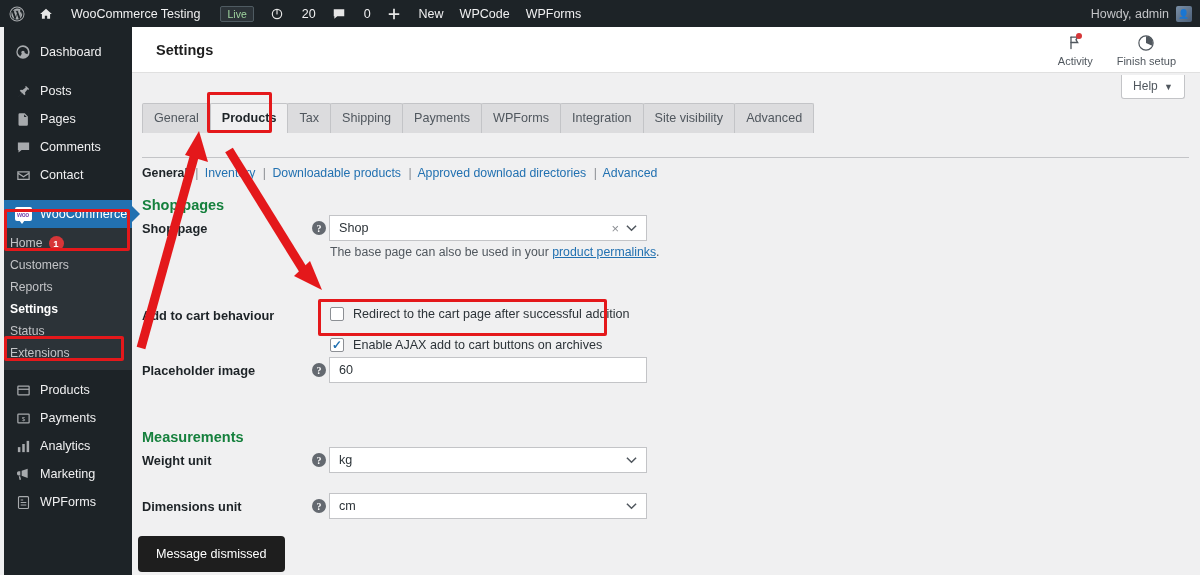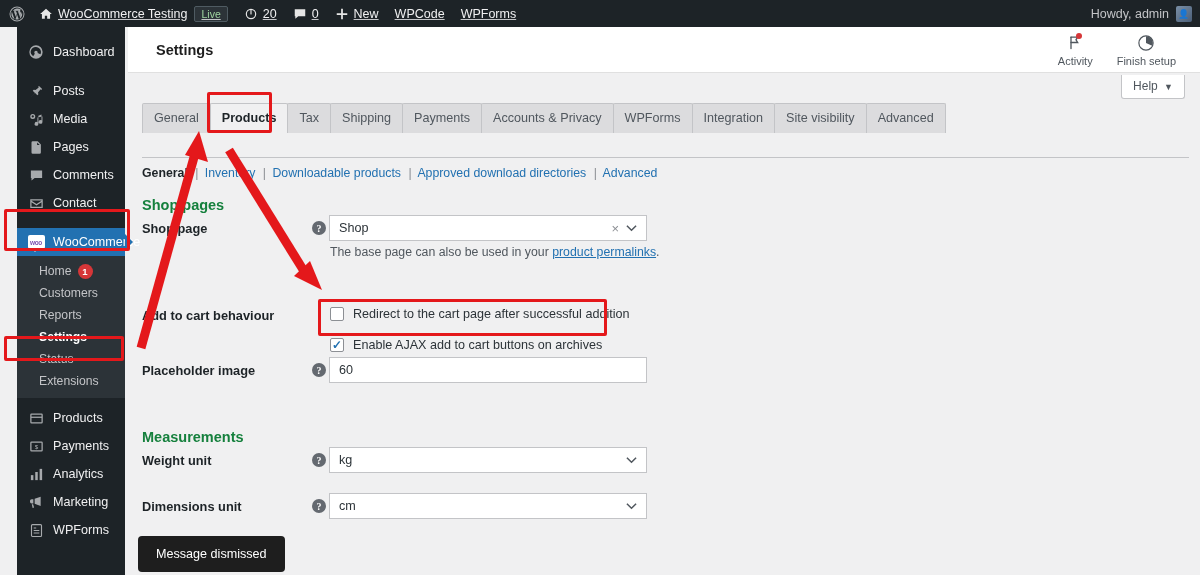--- a/index.html
+++ b/index.html
@@ -12,41 +12,41 @@
   }
   #root { position: relative; width: 1200px; height: 575px; }
 
   
   .adminbar {
     position: absolute; top: 0; left: 0; width: 1200px; height: 27px;
     background: #1d2327; color: #c3c4c7;
     display: flex; align-items: center; font-size: 12.5px;
     z-index: 40;
   }
-  .ab-item { display: flex; align-items: center; gap: 5px; padding: 0 8px; height: 27px; white-space: nowrap; text-decoration: underline; }
+  .ab-item { display: flex; align-items: center; gap: 18px; padding: 0 8px; height: 27px; white-space: nowrap; }
   .ab-item .lbl { color: #f0f0f1; }
   .ab-logo { font-size: 17px; line-height: 1; color: #a7aaad; padding-left: 8px; padding-right: 5px; }
   .ab-home-icon { font-size: 13px; color: #e6e6e6; }
   .ab-live {
     background: #2c3338; border: 1px solid #4f5b62; color: #9fd49f;
     font-size: 10.5px; padding: 1px 6px; border-radius: 2px; margin-left: 2px;
   }
   .ab-count { color: #f0f0f1; font-size: 12.5px; }
   .ab-right { margin-left: auto; display: flex; align-items: center; padding-right: 8px; gap: 7px; }
   .ab-avatar {
     width: 16px; height: 16px; border-radius: 2px;
     background: linear-gradient(135deg,#7a8fa6,#4b5f78);
     display:flex;align-items:center;justify-content:center;
     font-size:9px; color:#dfe6ef;
   }
   svg.abi { display:block; }
 
   
   .sidebar {
-    position: absolute; top: 27px; left: 17px; width: 108px; height: 548px;
+    position: absolute; top: 27px; left: 4px; width: 128px; height: 548px;
     background: #1d2327; z-index: 30;
   }
   .menu-item {
     display: flex; align-items: center; gap: 8px;
     height: 28px; padding-left: 10px;
     color: #f0f0f1; font-size: 12.6px; white-space: nowrap;
   }
   .menu-item.spaced { margin-top: 11px; }
   .menu-item .mi-ico { width: 18px; height: 18px; display:flex; align-items:center; justify-content:center; color:#a7aaad; flex: none; }
   .menu-item.current {
@@ -65,21 +65,21 @@
     font-size: 6.5px; font-weight: bold; color:#7f54b3; letter-spacing:-0.3px;
     position: relative;
   }
   .woo-ico::after{
     content:""; position:absolute; bottom:-3px; left:4px;
     border-left:3px solid transparent;border-right:3px solid transparent;border-top:4px solid #fff;
   }
   .submenu { background: #2c3338; padding: 4px 0 6px 0; }
   .sub-item {
     display: flex; align-items: center; gap: 6px;
-    height: 22px; padding-left: 22px;
+    height: 22px; padding-left: 6px;
     color: #c3c4c7; font-size: 12.2px; white-space: nowrap;
   }
   .sub-item.current { color: #fff; font-weight: bold; }
   .badge {
     background: #d63638; color: #fff; font-size: 9.5px; font-weight: bold;
     min-width: 15px; height: 15px; border-radius: 8px;
     display: inline-flex; align-items: center; justify-content: center;
     padding: 0 4px;
   }
 
@@ -236,28 +236,20 @@
 
     <div class="menu-item spaced">
       <span class="mi-ico">
         <svg width="15" height="15" viewBox="0 0 24 24" fill="currentColor">
             <path d="M16 3l-1.4 1.4 1 1-5.2 4.2-2.8-.6L6 10.6l3.6 3.6L3 21l6.8-6.6 3.6 3.6 1.6-1.6-.6-2.8 4.2-5.2 1 1L21 8 16 3z"></path>
           </svg>
       </span>
       <span>Posts</span>
     </div>
 
-    <div class="menu-item">
-      <span class="mi-ico">
-        <svg width="15" height="15" viewBox="0 0 24 24" fill="currentColor">
-            <path d="M6 3a4 4 0 100 8 4 4 0 000-8zm0 2.2a1.8 1.8 0 110 3.6 1.8 1.8 0 010-3.6zM20 4v9.3a3 3 0 101.5 2.6V7l-8 1.6v7.7A3 3 0 1015 19V6l5-2z"></path>
-          </svg>
-      </span>
-      <span>Media</span>
-    </div>
 
     <div class="menu-item">
       <span class="mi-ico">
         <svg width="15" height="15" viewBox="0 0 24 24" fill="currentColor">
             <path d="M6 2h8l5 5v13a2 2 0 01-2 2H6a2 2 0 01-2-2V4a2 2 0 012-2zm7 1.8V8h4.2L13 3.8z"></path>
           </svg>
       </span>
       <span>Pages</span>
     </div>
 
@@ -391,21 +383,20 @@
       <span>Help</span>
       <span style="font-size:9px; padding-left:3px;">▼</span>
     </div>
 
     <div class="tabs">
       <div class="tab">General</div>
       <div class="tab active">Products</div>
       <div class="tab">Tax</div>
       <div class="tab">Shipping</div>
       <div class="tab">Payments</div>
-      <div class="tab">Accounts &amp; Privacy</div>
       <div class="tab">WPForms</div>
       <div class="tab">Integration</div>
       <div class="tab">Site visibility</div>
       <div class="tab">Advanced</div>
     </div>
     <div class="tabline"></div>
 
     <div class="subnav">
       <span class="cur">General</span>
       <span class="sep">|</span>

